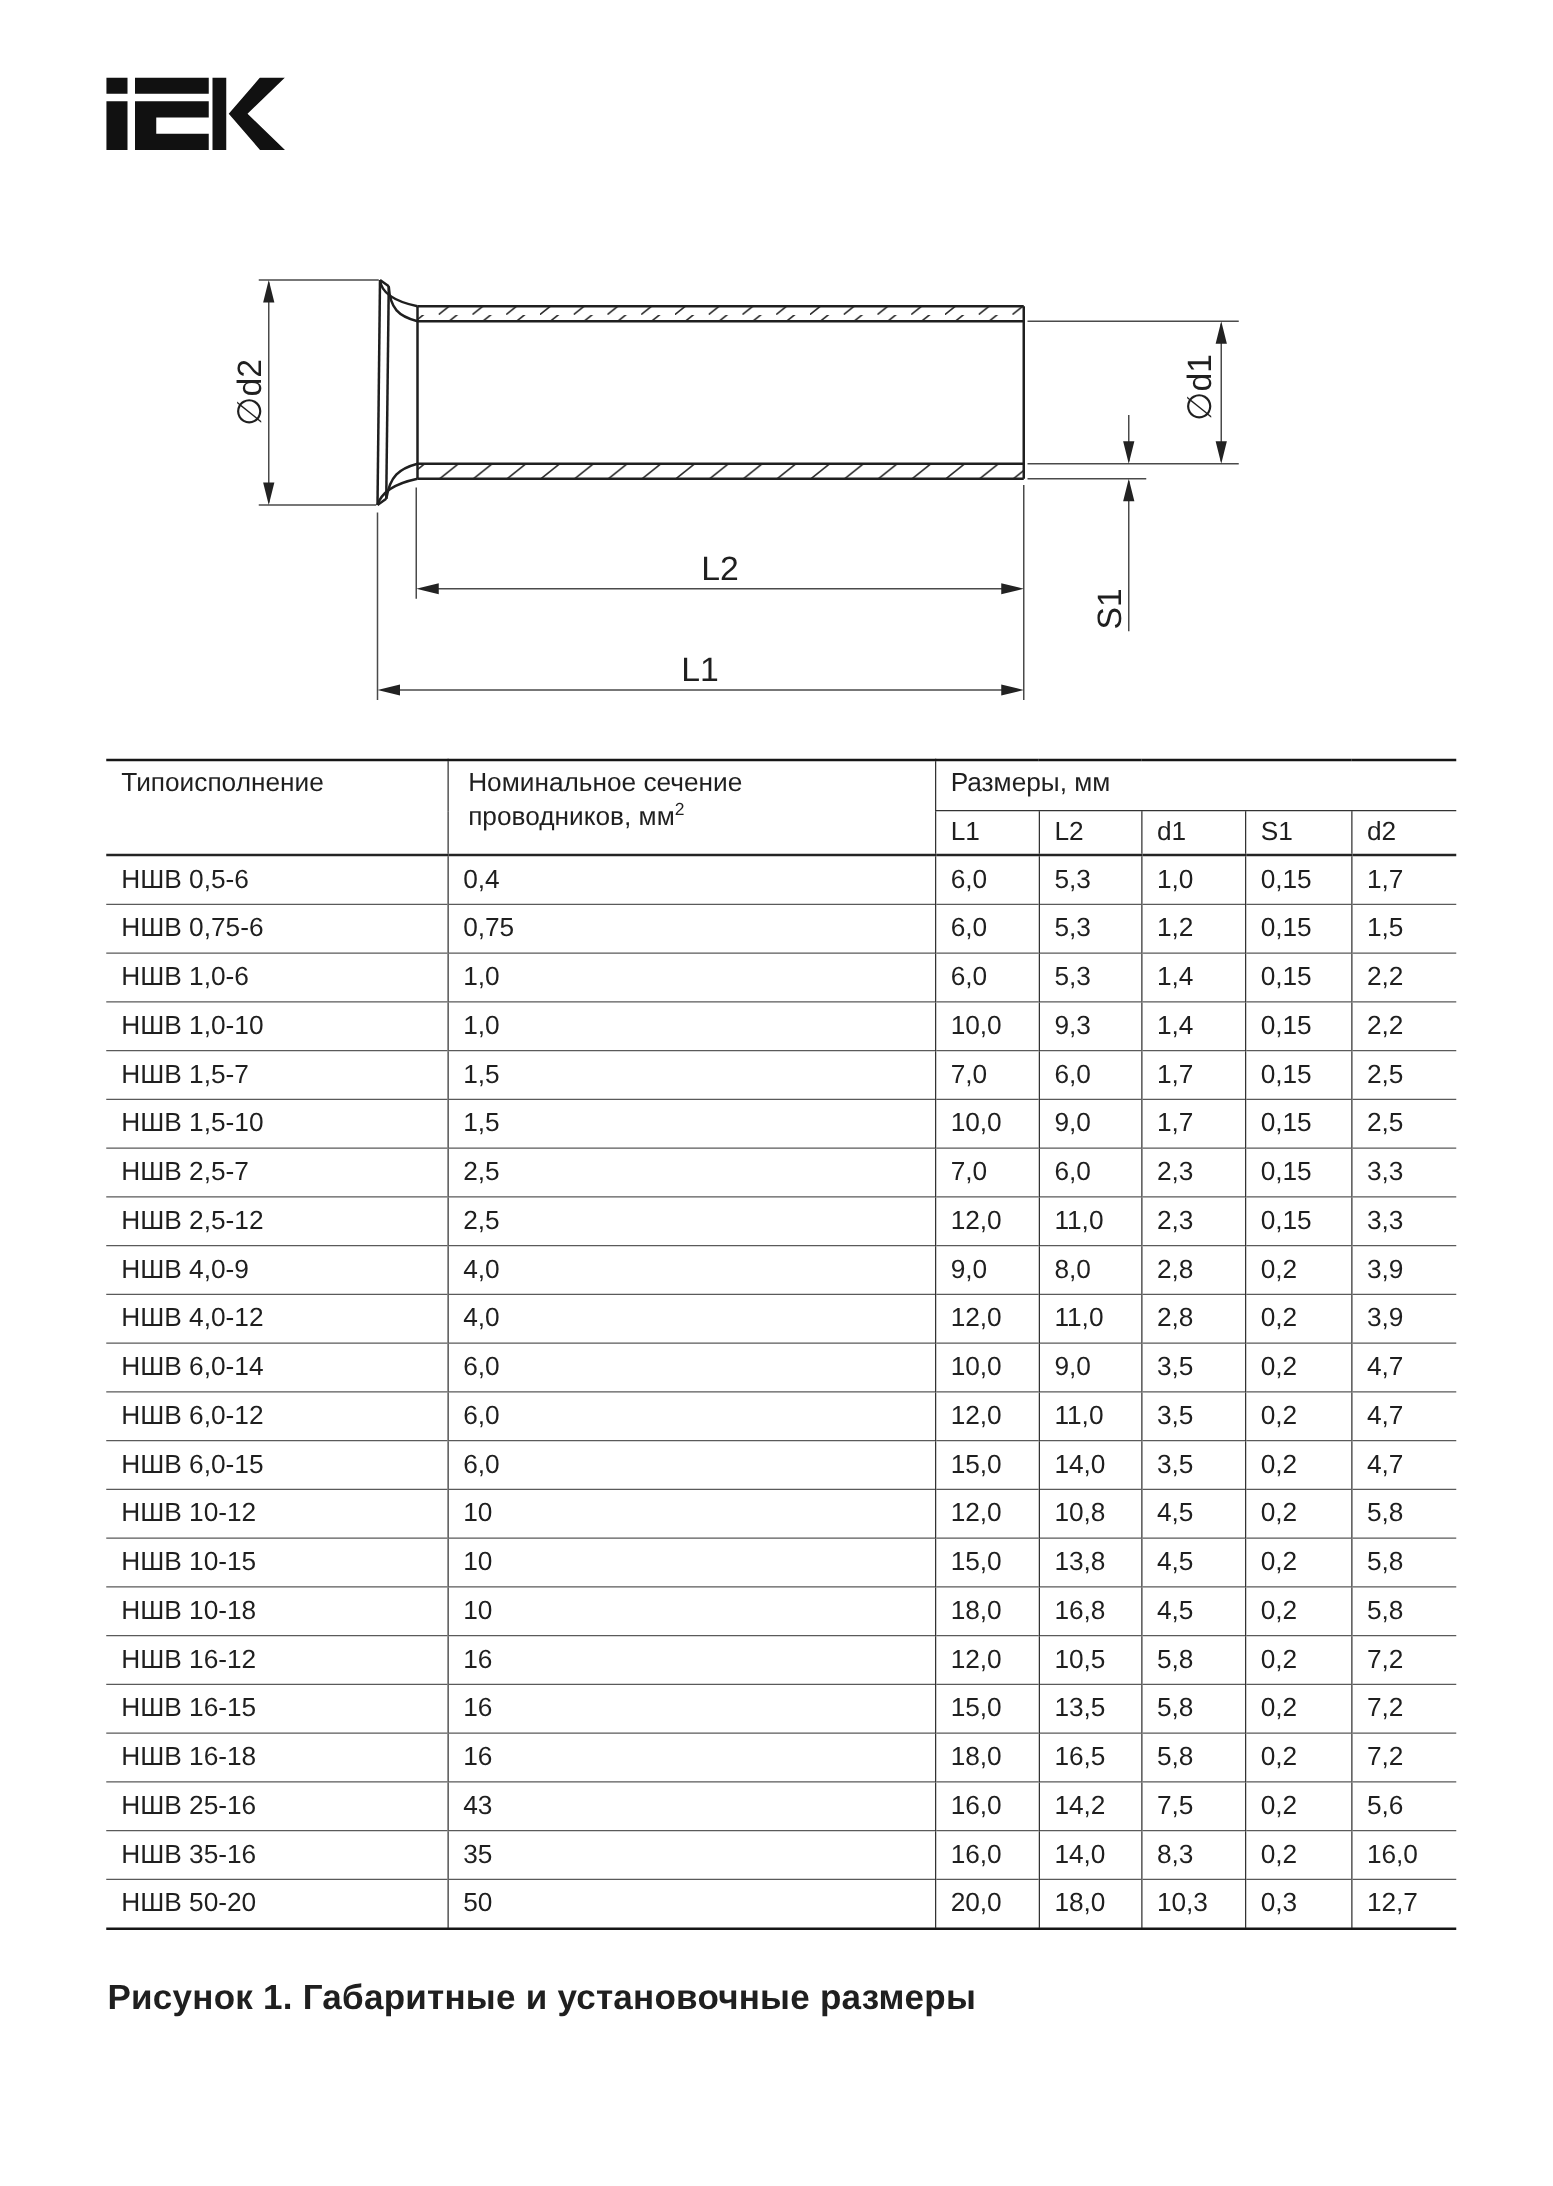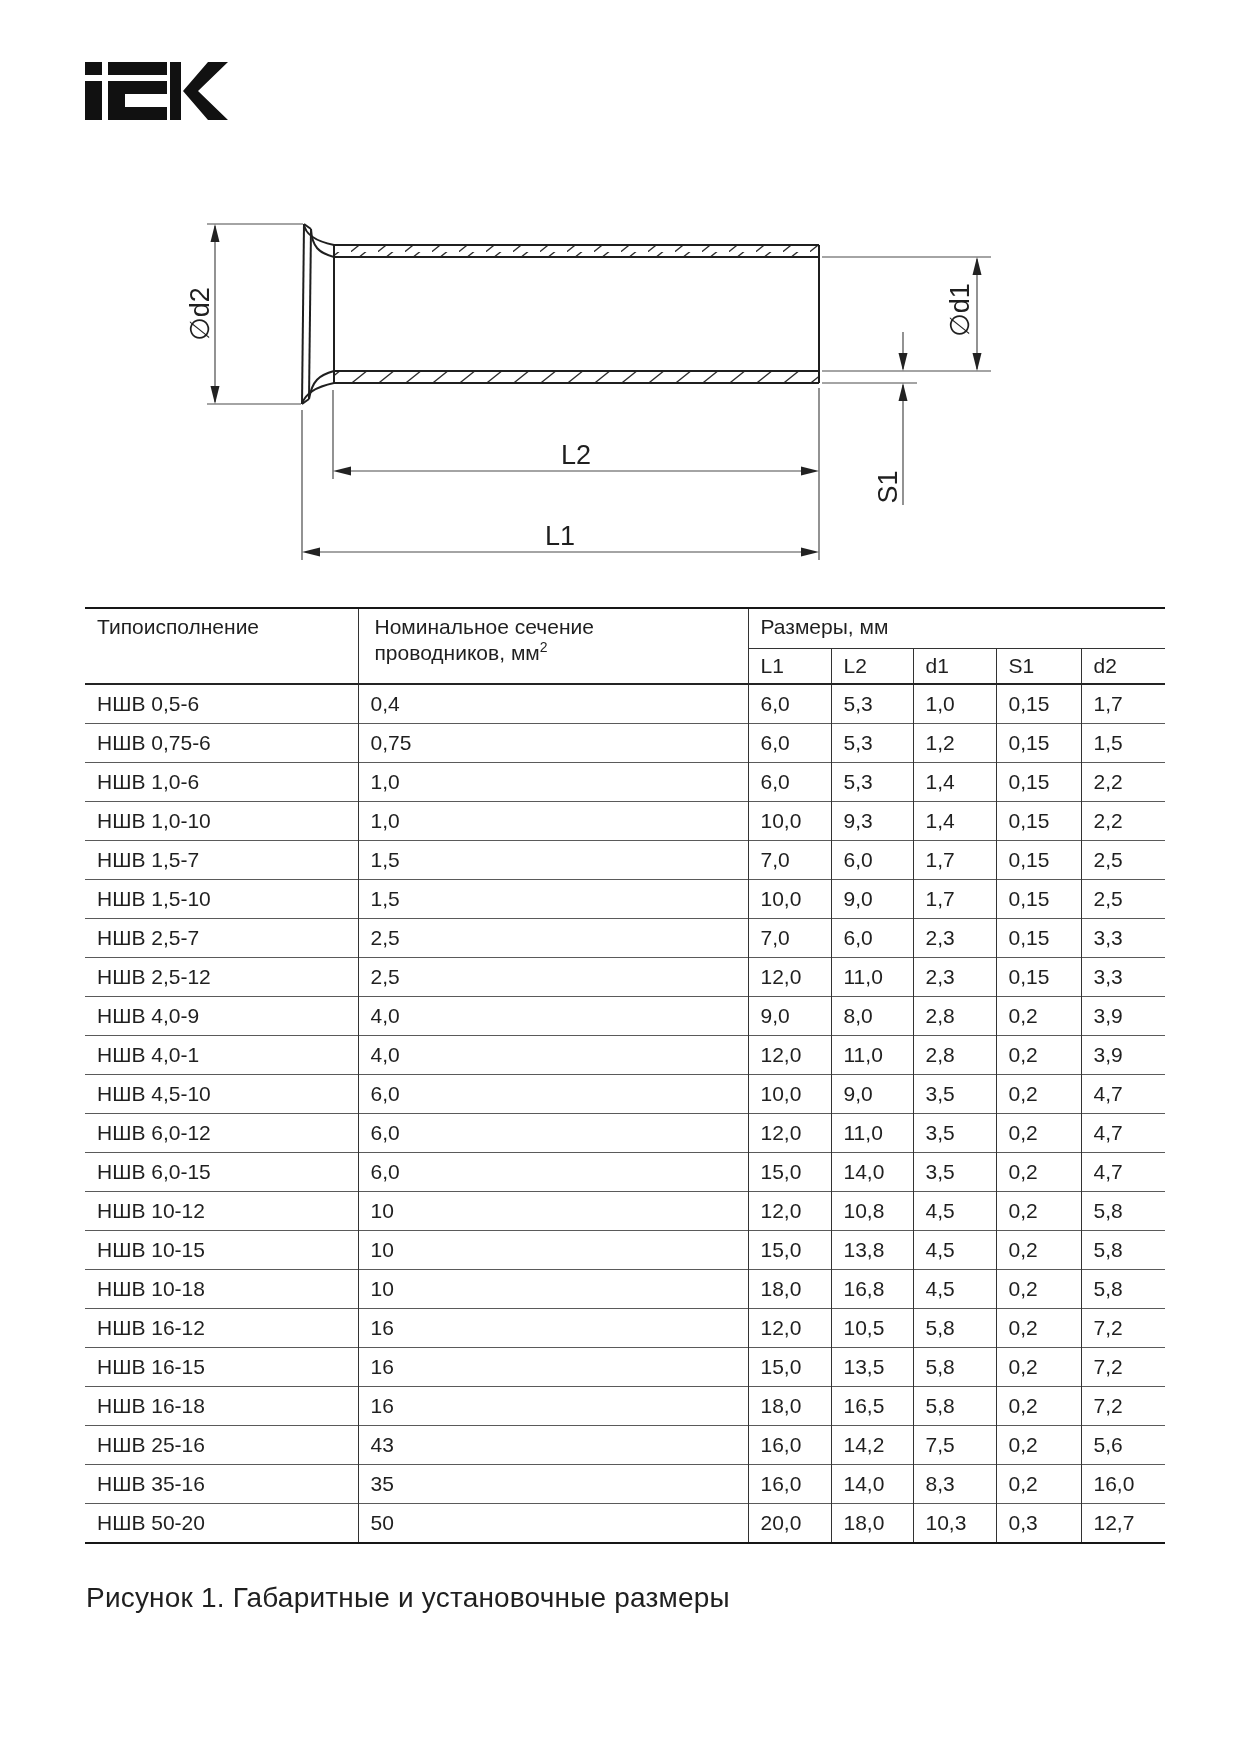--- a/index.html
+++ b/index.html
@@ -25,20 +25,21 @@
   table.dims .c2 { border-left:1px solid #333;padding-left:16px; }
   table.dims .sizes { border-left:1px solid #333; border-bottom:1px solid #333; height:33px; }
   table.dims .sub { border-left:1px solid #333; border-bottom:2px solid #242424; height:29px; padding-top:5px; }
   table.dims tbody td { height:38px; }
   table.dims tbody tr + tr td { border-top:1px solid #5a5a5a; }
   table.dims tbody td + td { border-left:1px solid #333; }
   table.dims sup { font-size:14px; }
   .caption {
     position:absolute; left:86px; top:1582px; font-size:28px; color:#1f1f1f;
     letter-spacing:0.2px;
+    font-weight:bold;
   }
 </style>
 </head>
 <body>
 
 <div class="page">
 
   <svg class="logo" viewBox="0 0 143 58" aria-label="IEK">
     <g fill="#111">
       <rect x="0" y="0" width="17" height="13"></rect>
@@ -224,30 +225,30 @@
         <tr>
           <td>НШВ 4,0-9</td>
           <td>4,0</td>
           <td>9,0</td>
           <td>8,0</td>
           <td>2,8</td>
           <td>0,2</td>
           <td>3,9</td>
         </tr>
         <tr>
-          <td>НШВ 4,0-1</td>
+          <td>НШВ 4,0-12</td>
           <td>4,0</td>
           <td>12,0</td>
           <td>11,0</td>
           <td>2,8</td>
           <td>0,2</td>
           <td>3,9</td>
         </tr>
         <tr>
-          <td>НШВ 4,5-10</td>
+          <td>НШВ 6,0-14</td>
           <td>6,0</td>
           <td>10,0</td>
           <td>9,0</td>
           <td>3,5</td>
           <td>0,2</td>
           <td>4,7</td>
         </tr>
         <tr>
           <td>НШВ 6,0-12</td>
           <td>6,0</td>

